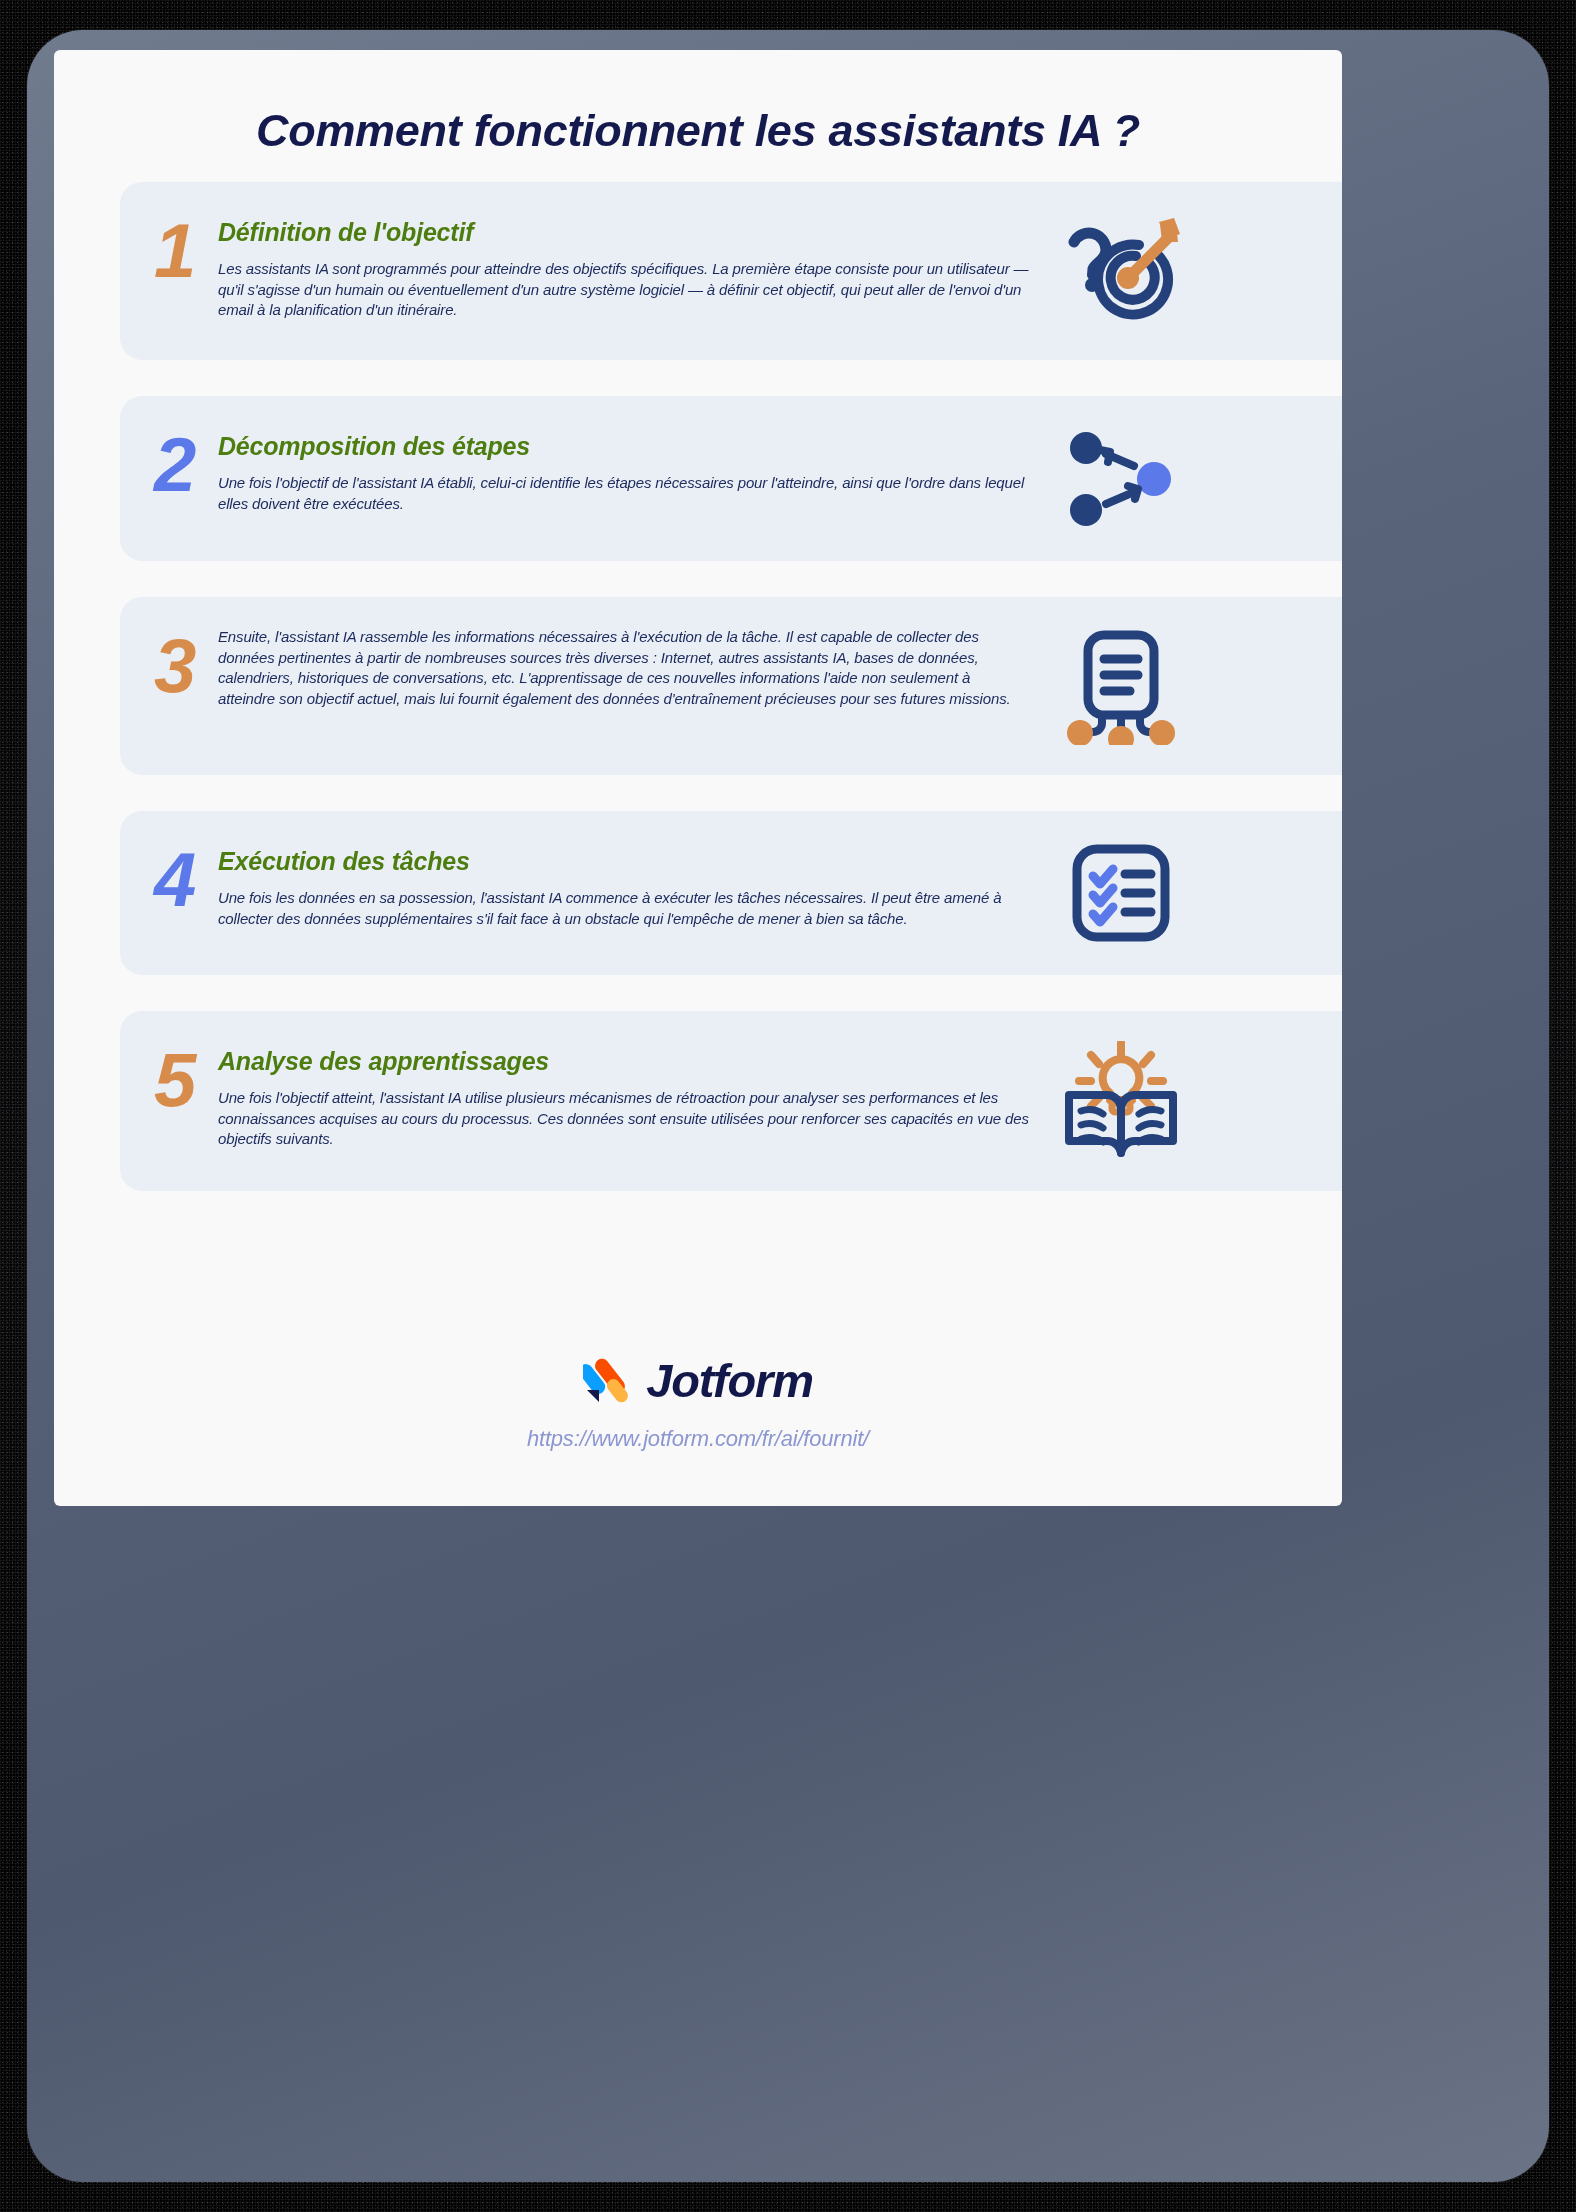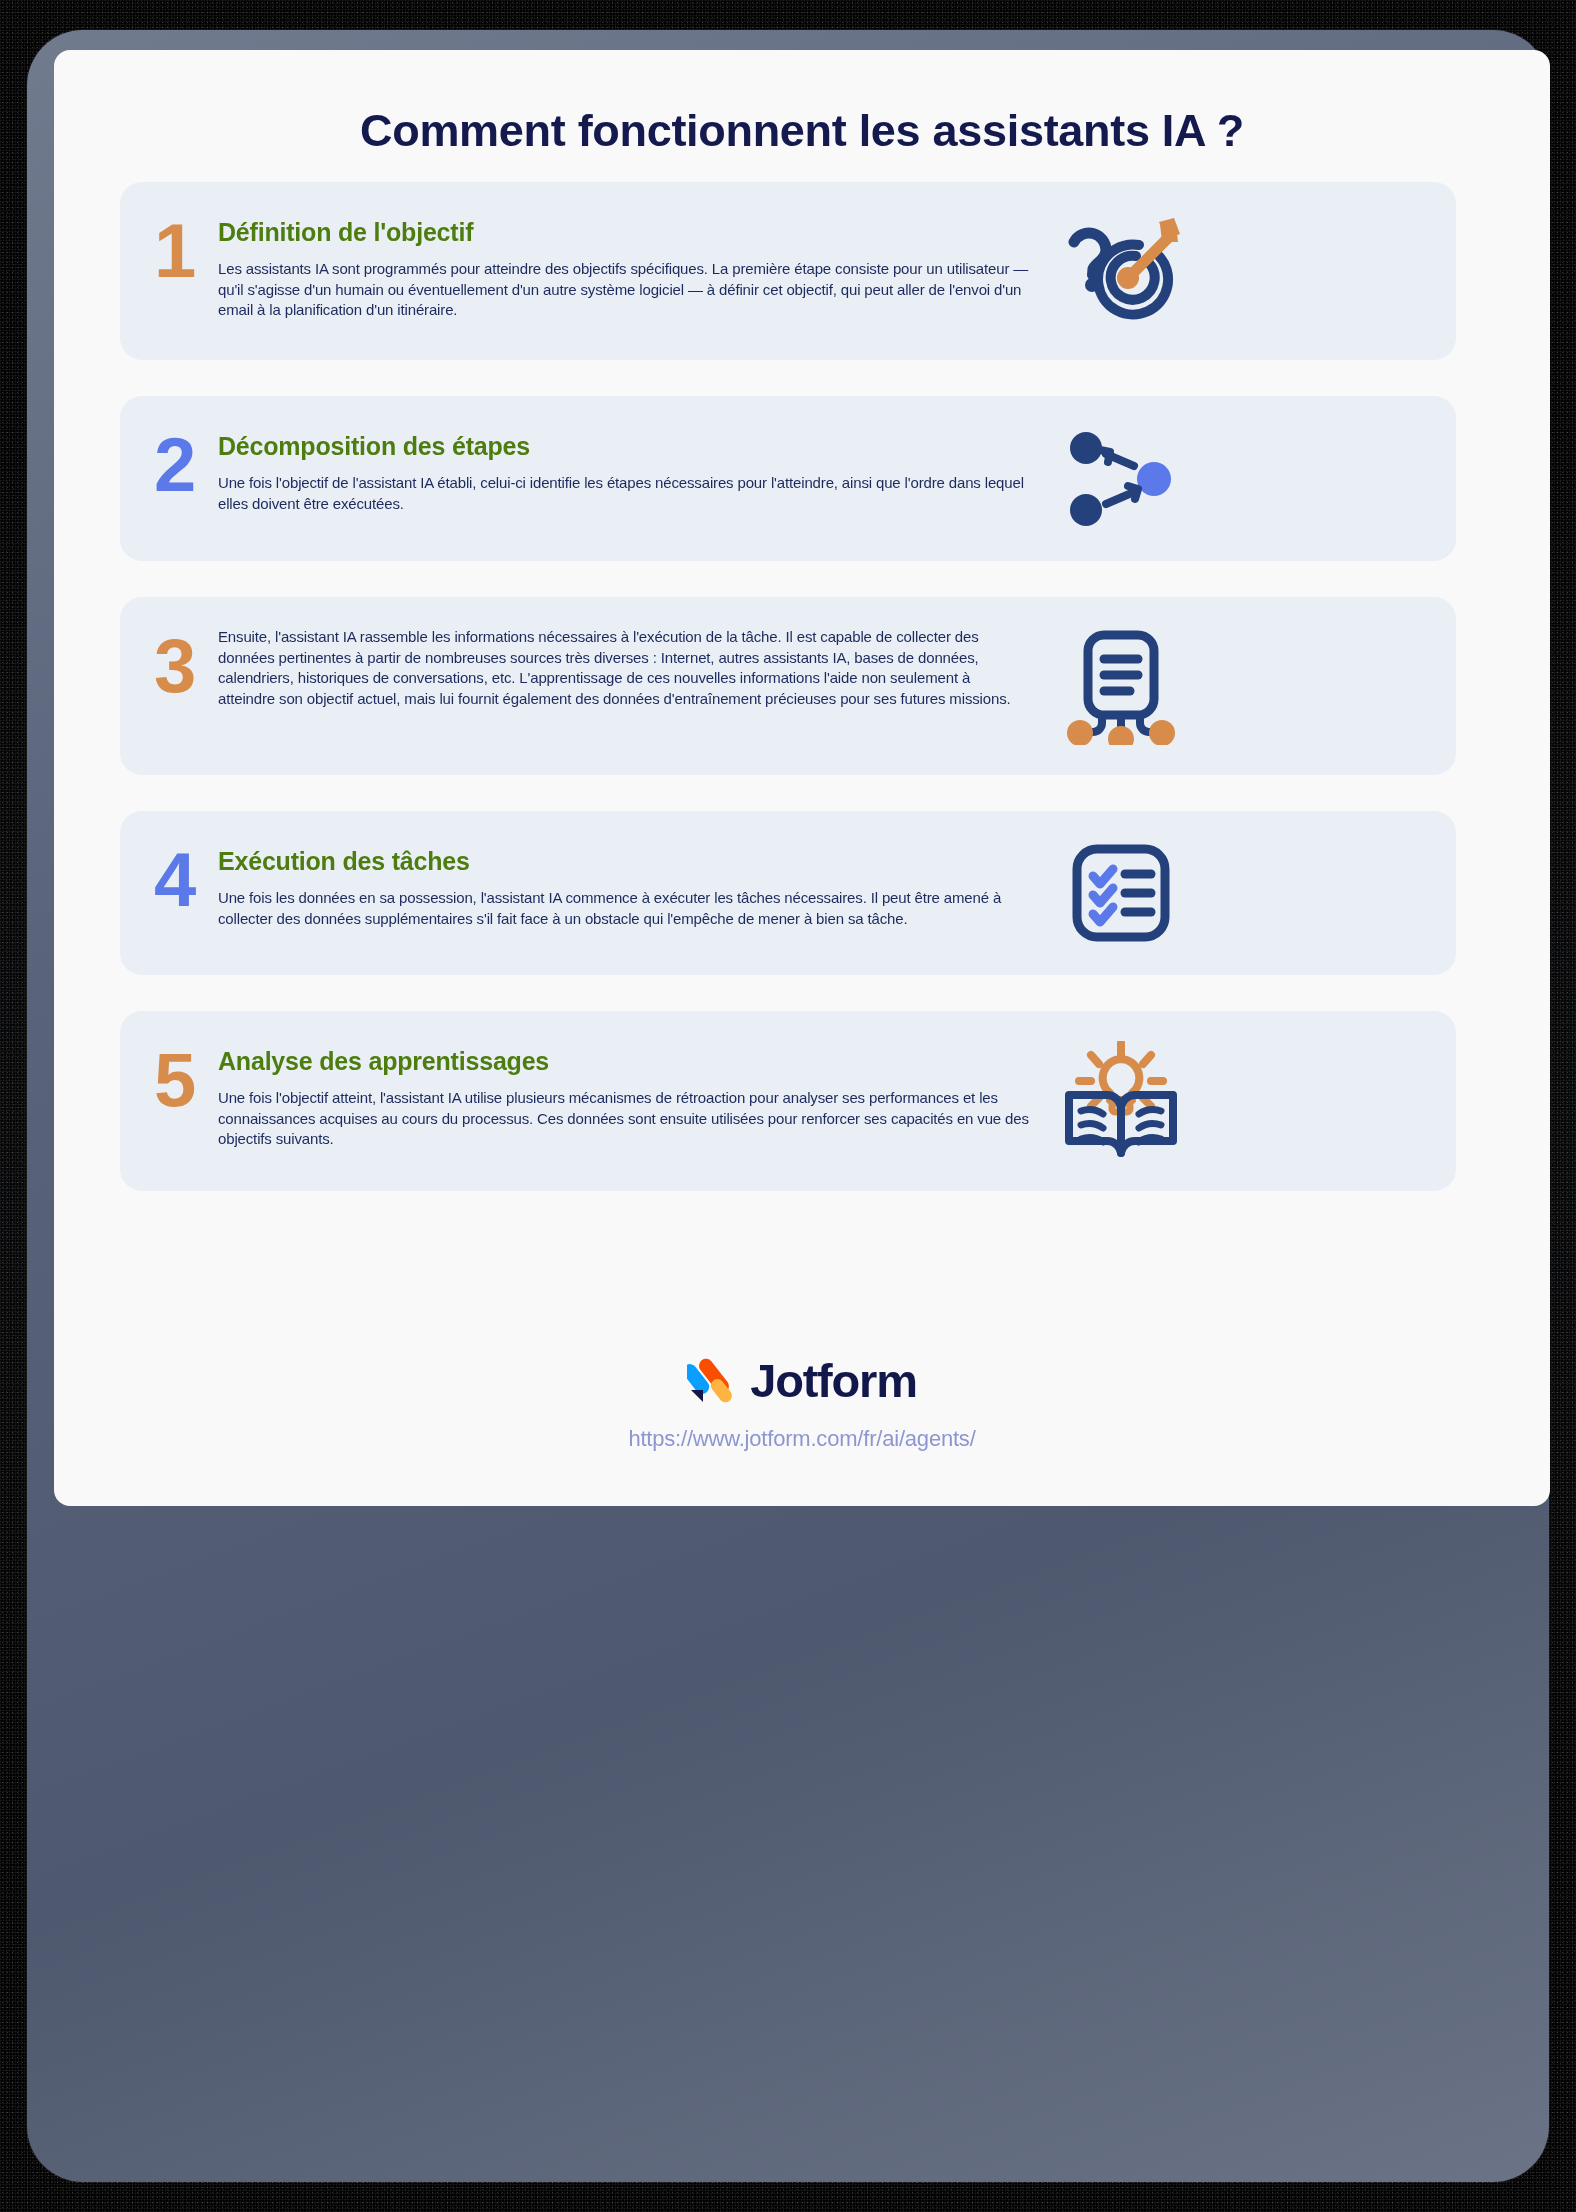--- a/index.html
+++ b/index.html
@@ -41,24 +41,25 @@
       radial-gradient(rgba(255,255,255,.30) 0.6px, transparent 0.7px),
       radial-gradient(rgba(20,24,38,.30) 0.6px, transparent 0.7px);
     background-size:4px 4px,6px 6px;
     background-position:0 0,2px 3px;
     opacity:.5;
     pointer-events:none;
   }
   #sheet{
     position:absolute;
     left:54px;  top:50px;
-    width:1496px; height:1456px;
+    width:1288px; height:1456px;
     background:#f9f9fa;
-    border-radius:16px;
+    border-radius:6px;
     overflow:hidden;
+    font-style:italic;
   }
   
   .title{
     position:absolute;
     left:0;right:0;top:55px;
     text-align:center;
     color:#141a4e;
     font-size:45px;
     font-weight:bold;
     letter-spacing:-0.3px;
@@ -275,16 +276,16 @@
       <span>
         <svg width="56" height="56" viewBox="0 0 56 56">
           <rect x="2" y="12" width="14" height="34" rx="7" fill="#0a9eff" transform="rotate(-38 9 29)"></rect>
           <rect x="20" y="6" width="14" height="40" rx="7" fill="#fa4d00" transform="rotate(-38 27 26)"></rect>
           <rect x="28" y="28" width="13" height="26" rx="6.5" fill="#ffb340" transform="rotate(-38 34 41)"></rect>
           <path d="M4 40 L16 40 L16 52 Z" fill="#12184a"></path>
         </svg>
       </span>
       <span class="logo-text">Jotform</span>
     </div>
-    <div class="url">https://www.jotform.com/fr/ai/agents/</div>
+    <div class="url">https://www.jotform.com/fr/ai/fournit/</div>
   </div>
 
 </div>
 
 </body></html>

